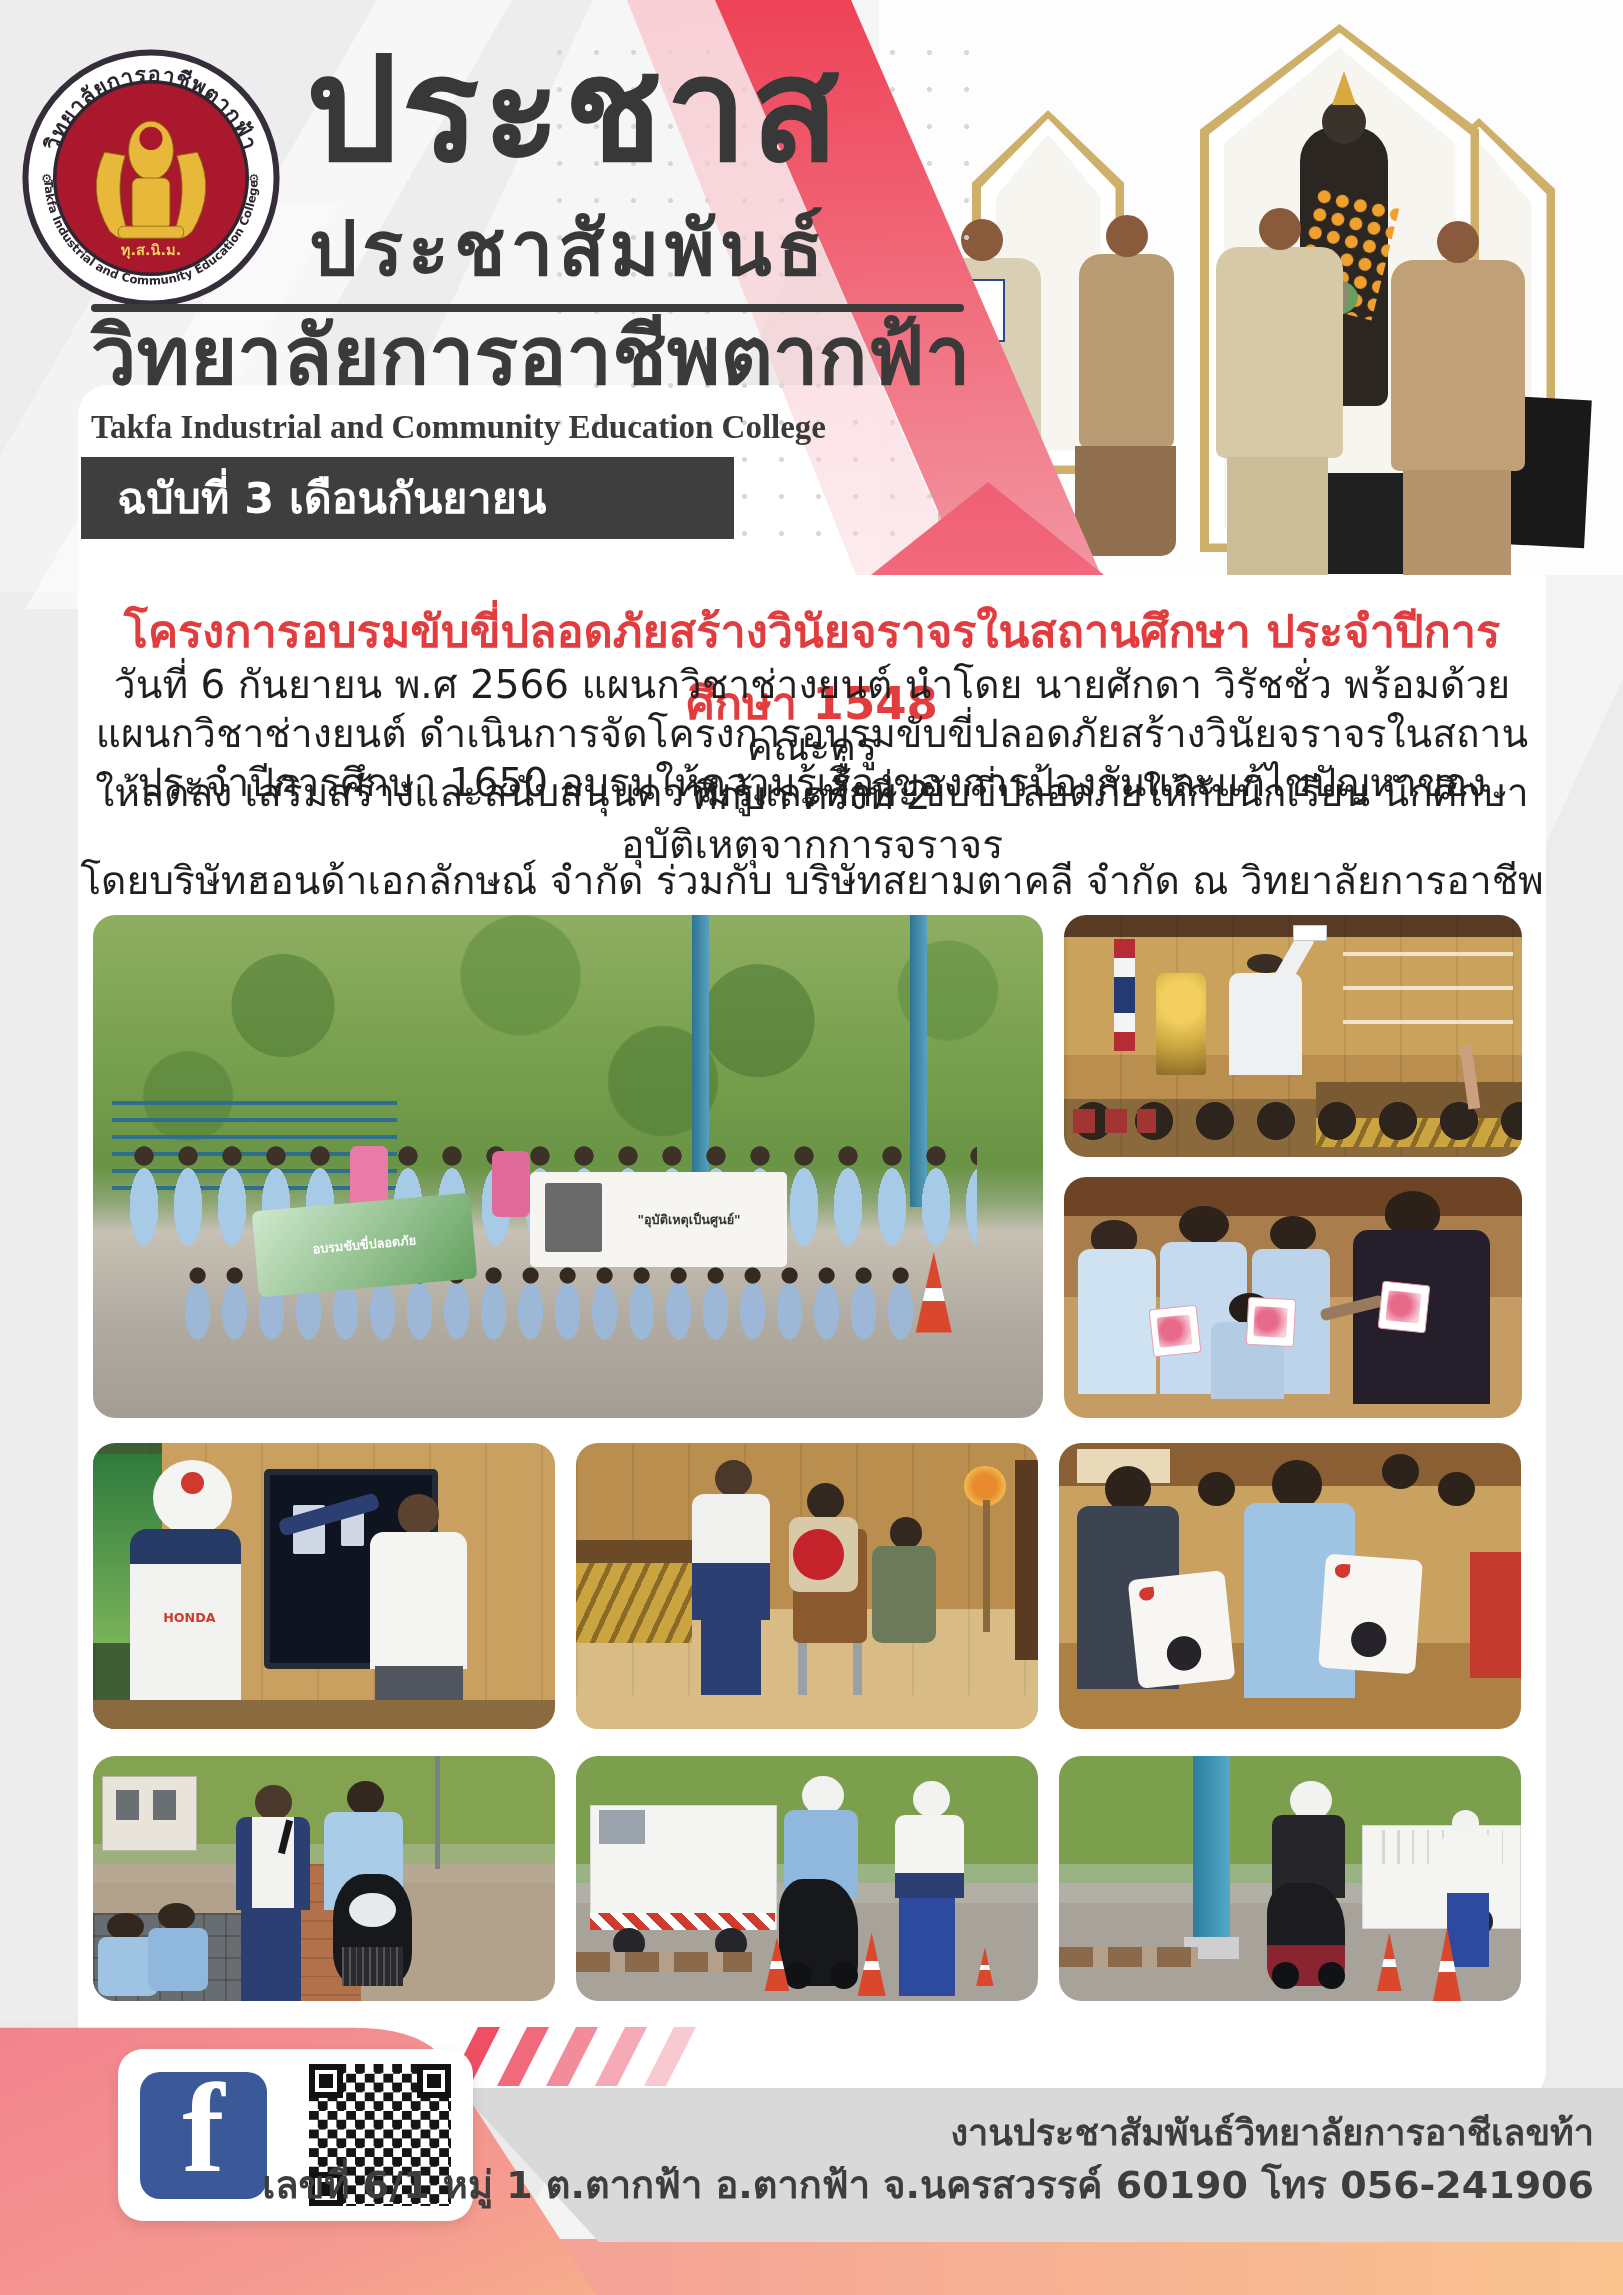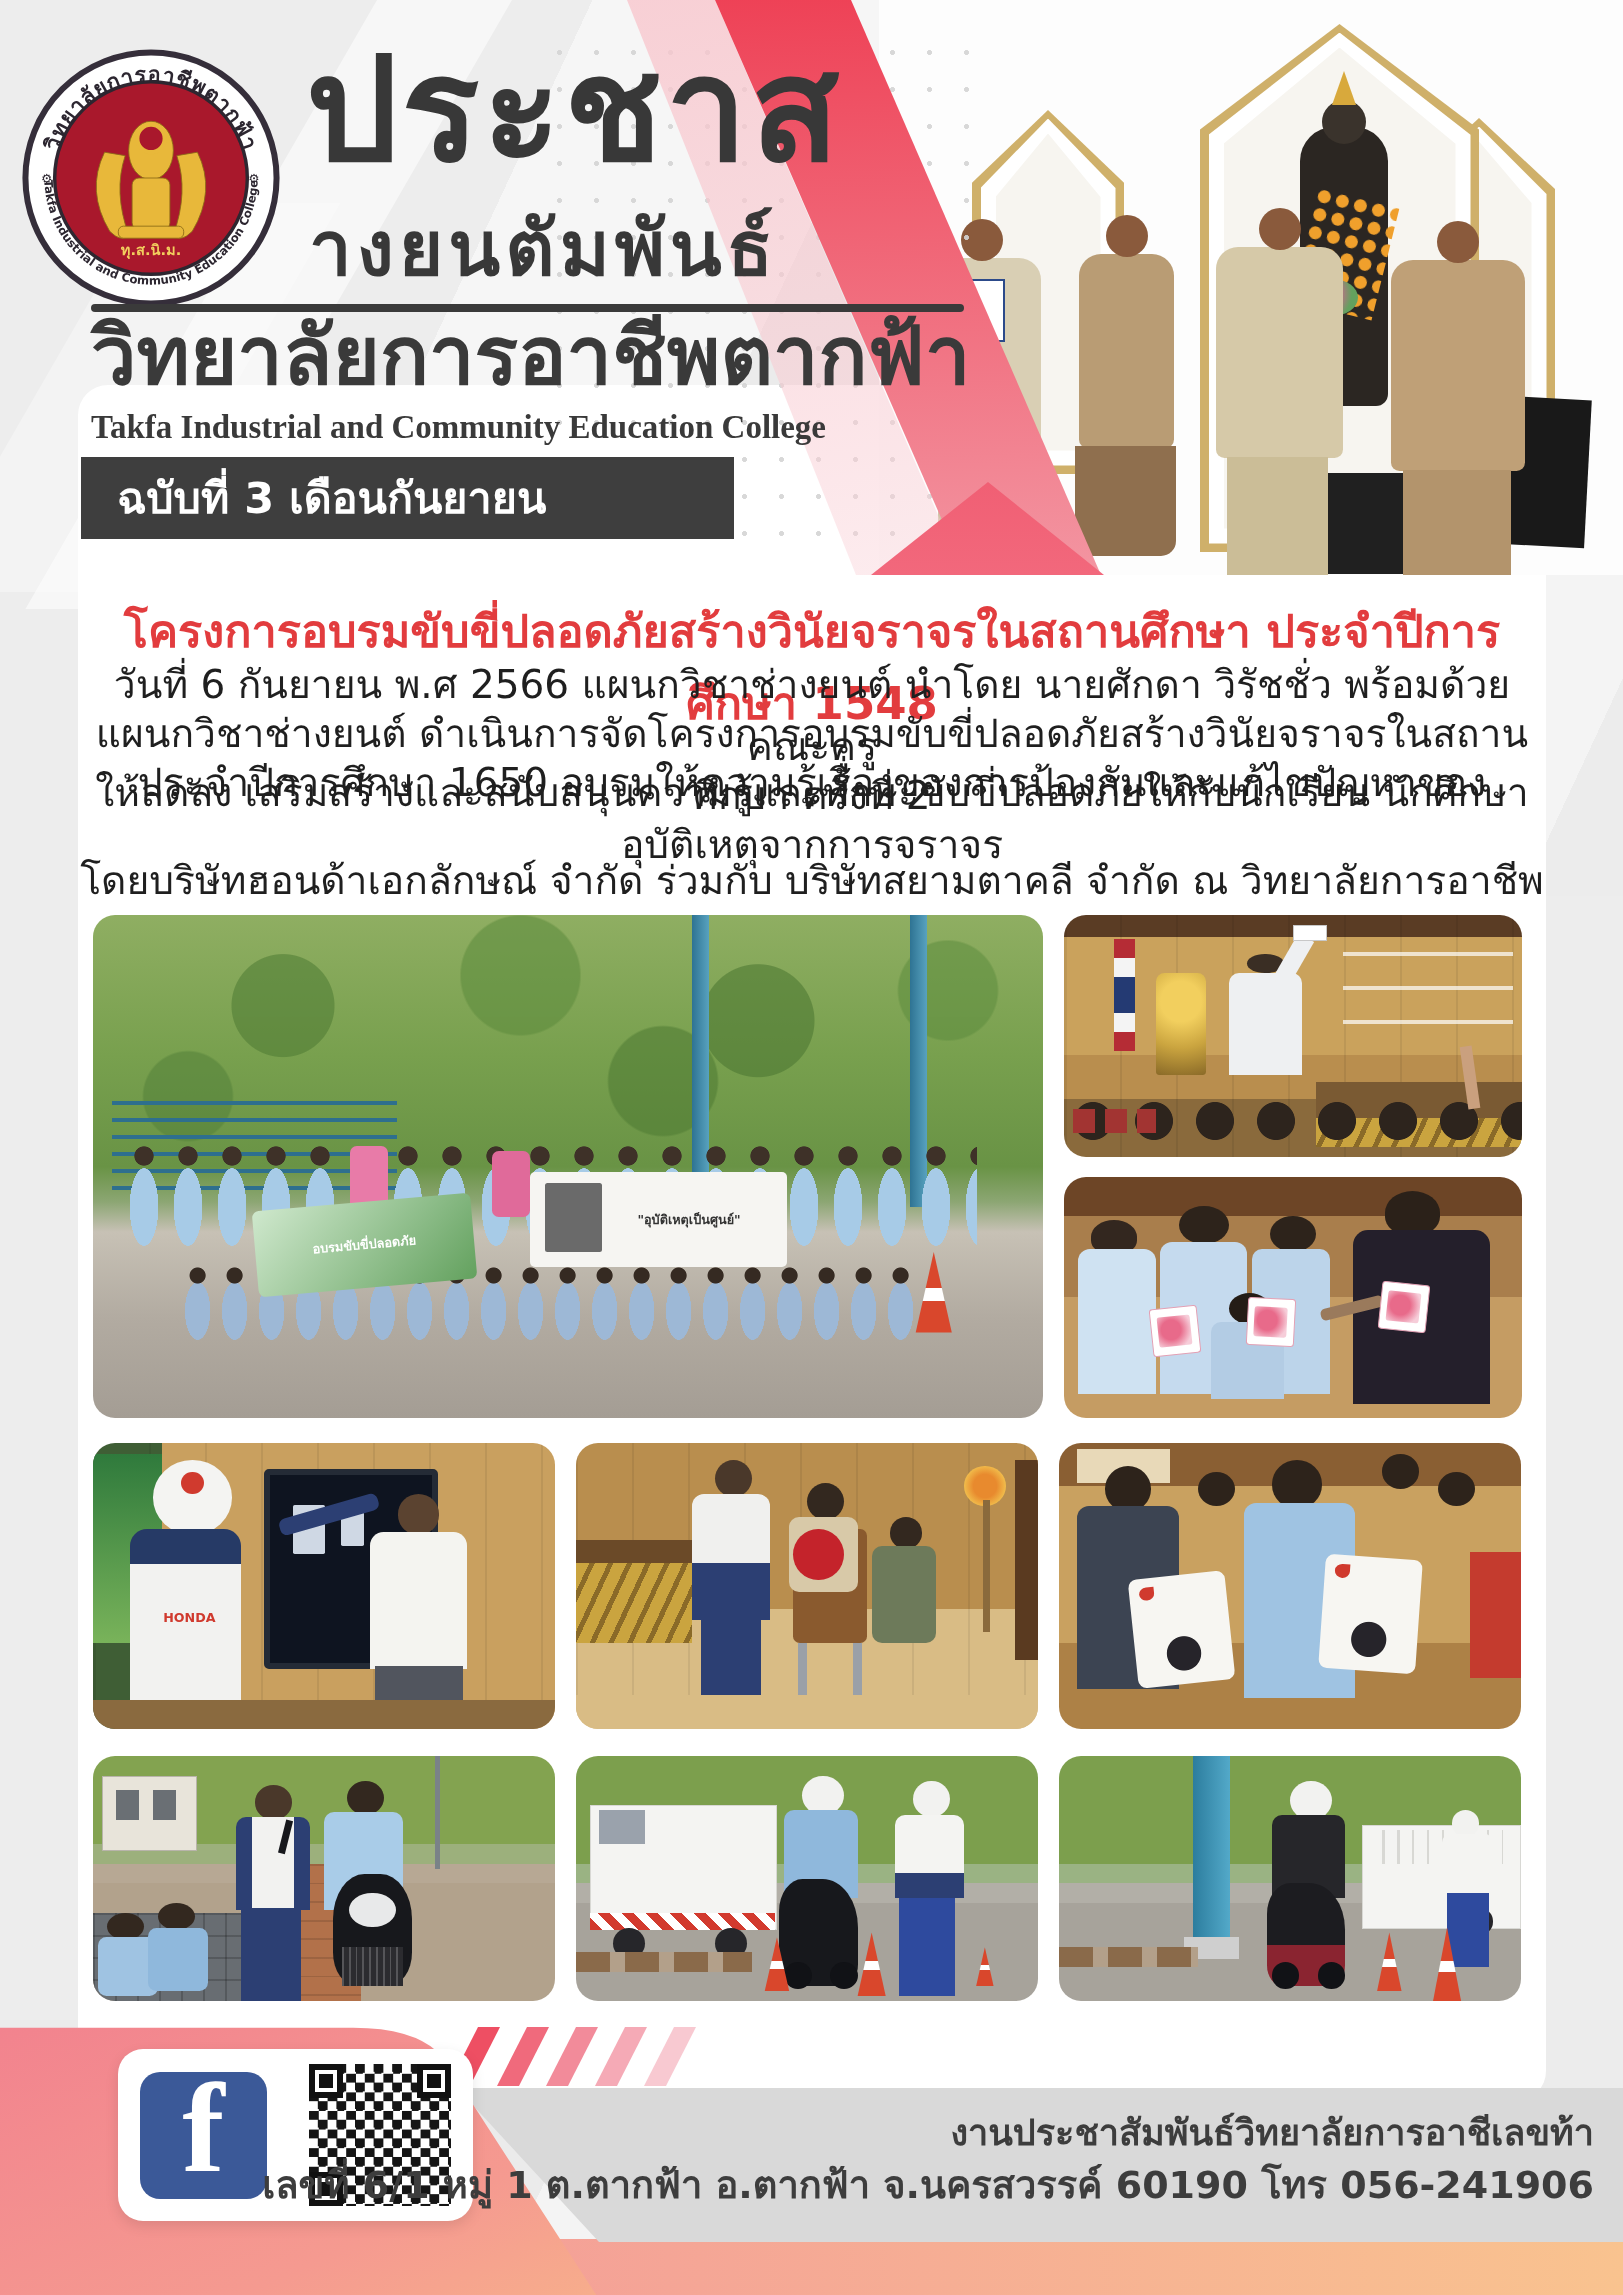--- a/index.html
+++ b/index.html
@@ -176,21 +176,21 @@
     </text>
     <text font-size="13.5" font-weight="bold" fill="#2c2630">
       <textPath href="#arcBot" startOffset="50%" text-anchor="middle">Takfa Industrial and Community Education College</textPath>
     </text>
     <text x="22" y="156" font-size="15" fill="#2c2630">⚙</text>
     <text x="263" y="156" font-size="15" fill="#2c2630">⚙</text>
   </svg>
 </div>
 
 <div class="abs title1">ประชาส</div>
-<div class="abs title2">างยนตัมพันธ์</div>
+<div class="abs title2">ประชาสัมพันธ์</div>
 <div class="abs mast-divider"></div>
 <div class="abs college-th">วิทยาลัยการอาชีพตากฟ้า</div>
 <div class="abs college-en">Takfa Industrial and Community Education College</div>
 <div class="abs issue-badge">ฉบับที่ 3 เดือนกันยายน พ.ศ.2566</div>
 
 <div class="abs hero">
   <div class="arch" style="left:93px;top:110px;width:152px;height:364px;">
       <i>
         <b></b>
       </i>

